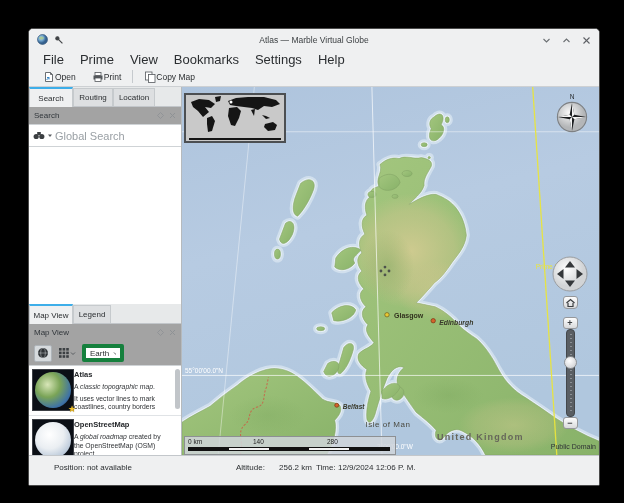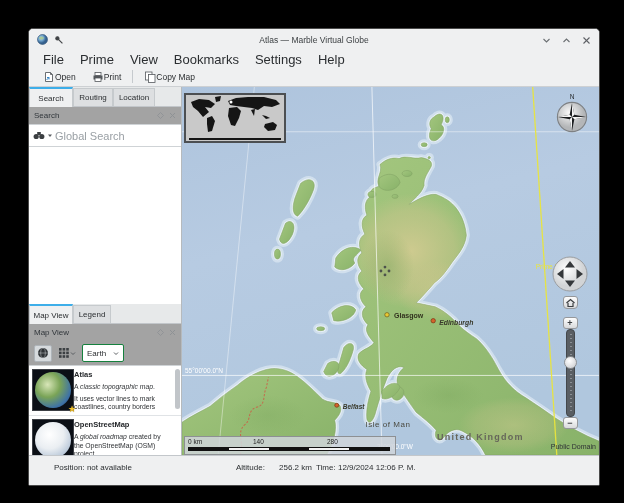--- a/index.html
+++ b/index.html
@@ -47,21 +47,21 @@
   .search-row input::placeholder { color:#9aa0a5; }
   .results { position:absolute; left:0; right:0; top:60px; height:157px; background:#fff; }
 
   .tabs2 { top:217px; }
   .header2 { top:237px; }
   .mv-controls { position:absolute; left:0; right:0; top:254px; height:24px; display:flex; align-items:center;
                  padding:0 5px; gap:4px; }
   .mv-btn { height:17px; display:flex; align-items:center; justify-content:center; border-radius:2px; }
   .mv-btn.pressed { background:#d6dadd; border:1px solid #aeb4b9; width:18px; }
   .mv-btn.flat { width:22px; gap:1px; }
-  .combo { height:18px; width:42px; background:#fff; border:1px solid #15803d; border-radius:2px;
+  .combo { height:18px; width:42px; background:#fff; border:4px solid #15803d; border-radius:2px;
            display:flex; align-items:center; font-size:8px; color:#2b2e31; padding:0 4px; gap:4px; }
   .combo .cv { flex:1; }
 
   .map-list { position:absolute; left:0; right:0; top:278px; height:92px; background:#fff;
               border-top:1px solid #cfd3d6; overflow:hidden; }
   .list-item { display:flex; padding:3px 3px 0 3px; border-bottom:1px solid #e0e3e6; }
   .li-1 { height:50px; overflow:hidden; }
   .li-2 { height:56px; }
   .thumb { width:42px; height:42px; flex:none; background:#0b0f16; border:1px solid #3c3f45; position:relative; }
   .globe-img { position:absolute; inset:2px; border-radius:50%; }

